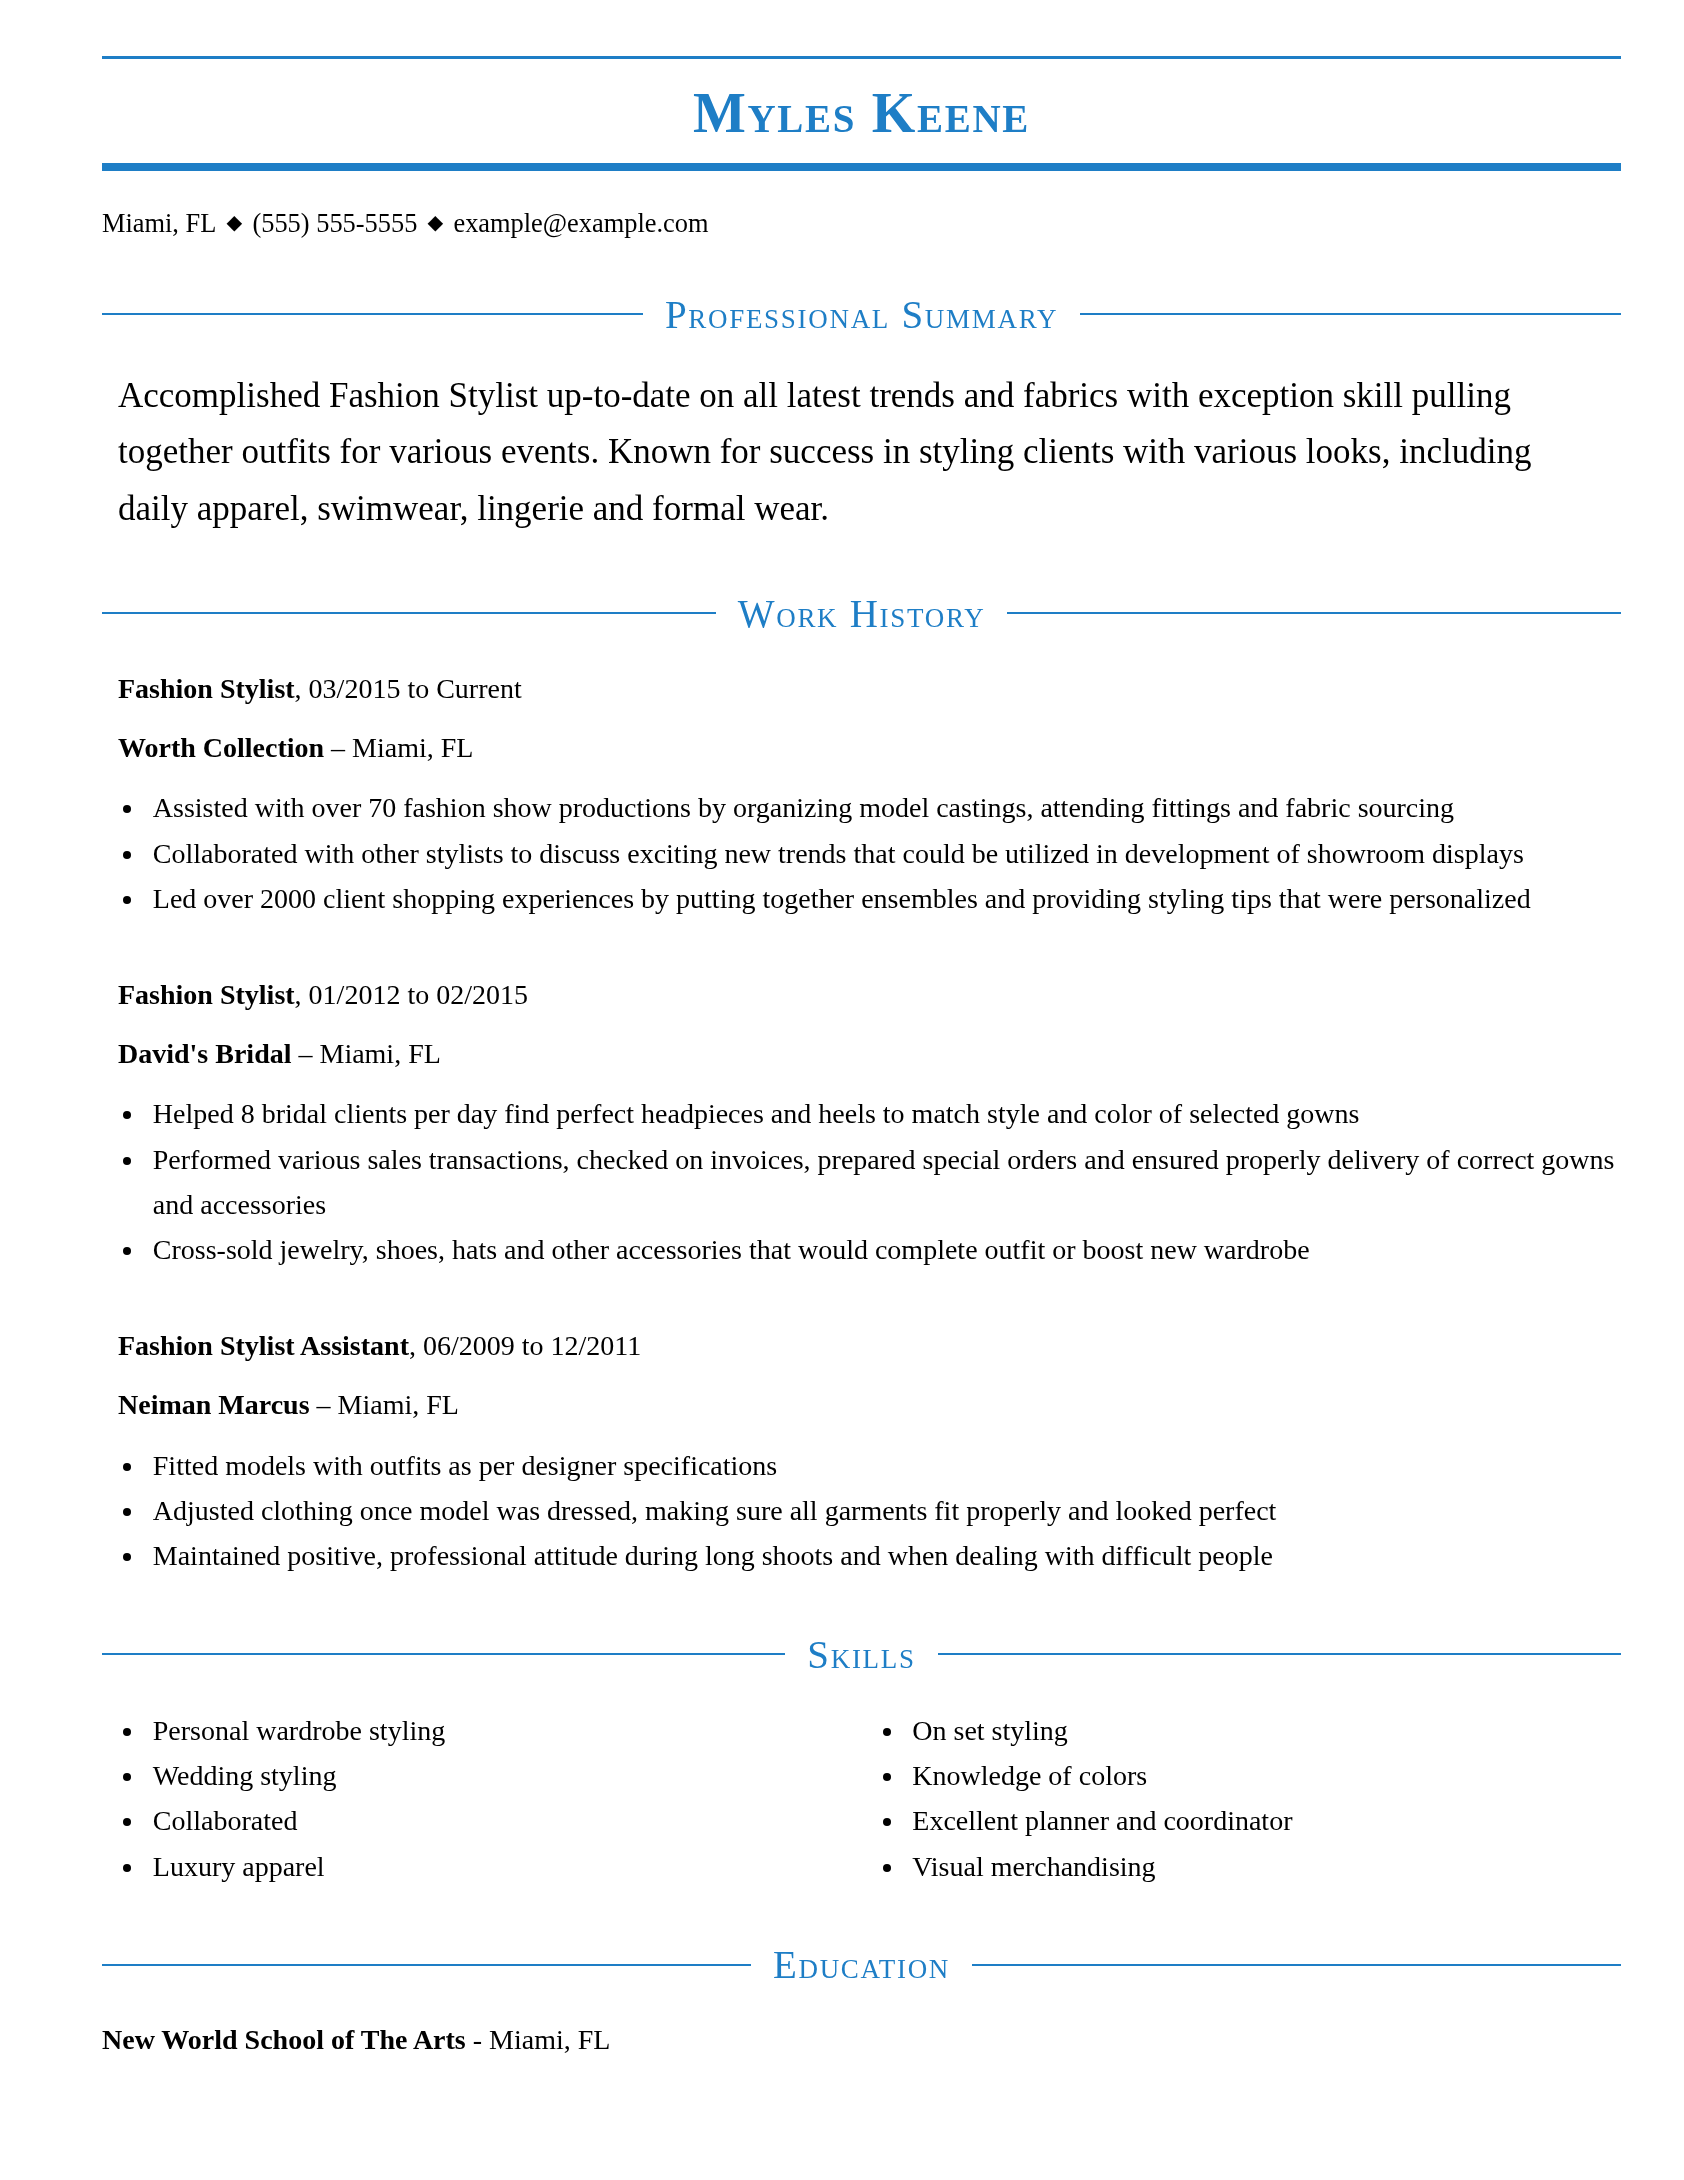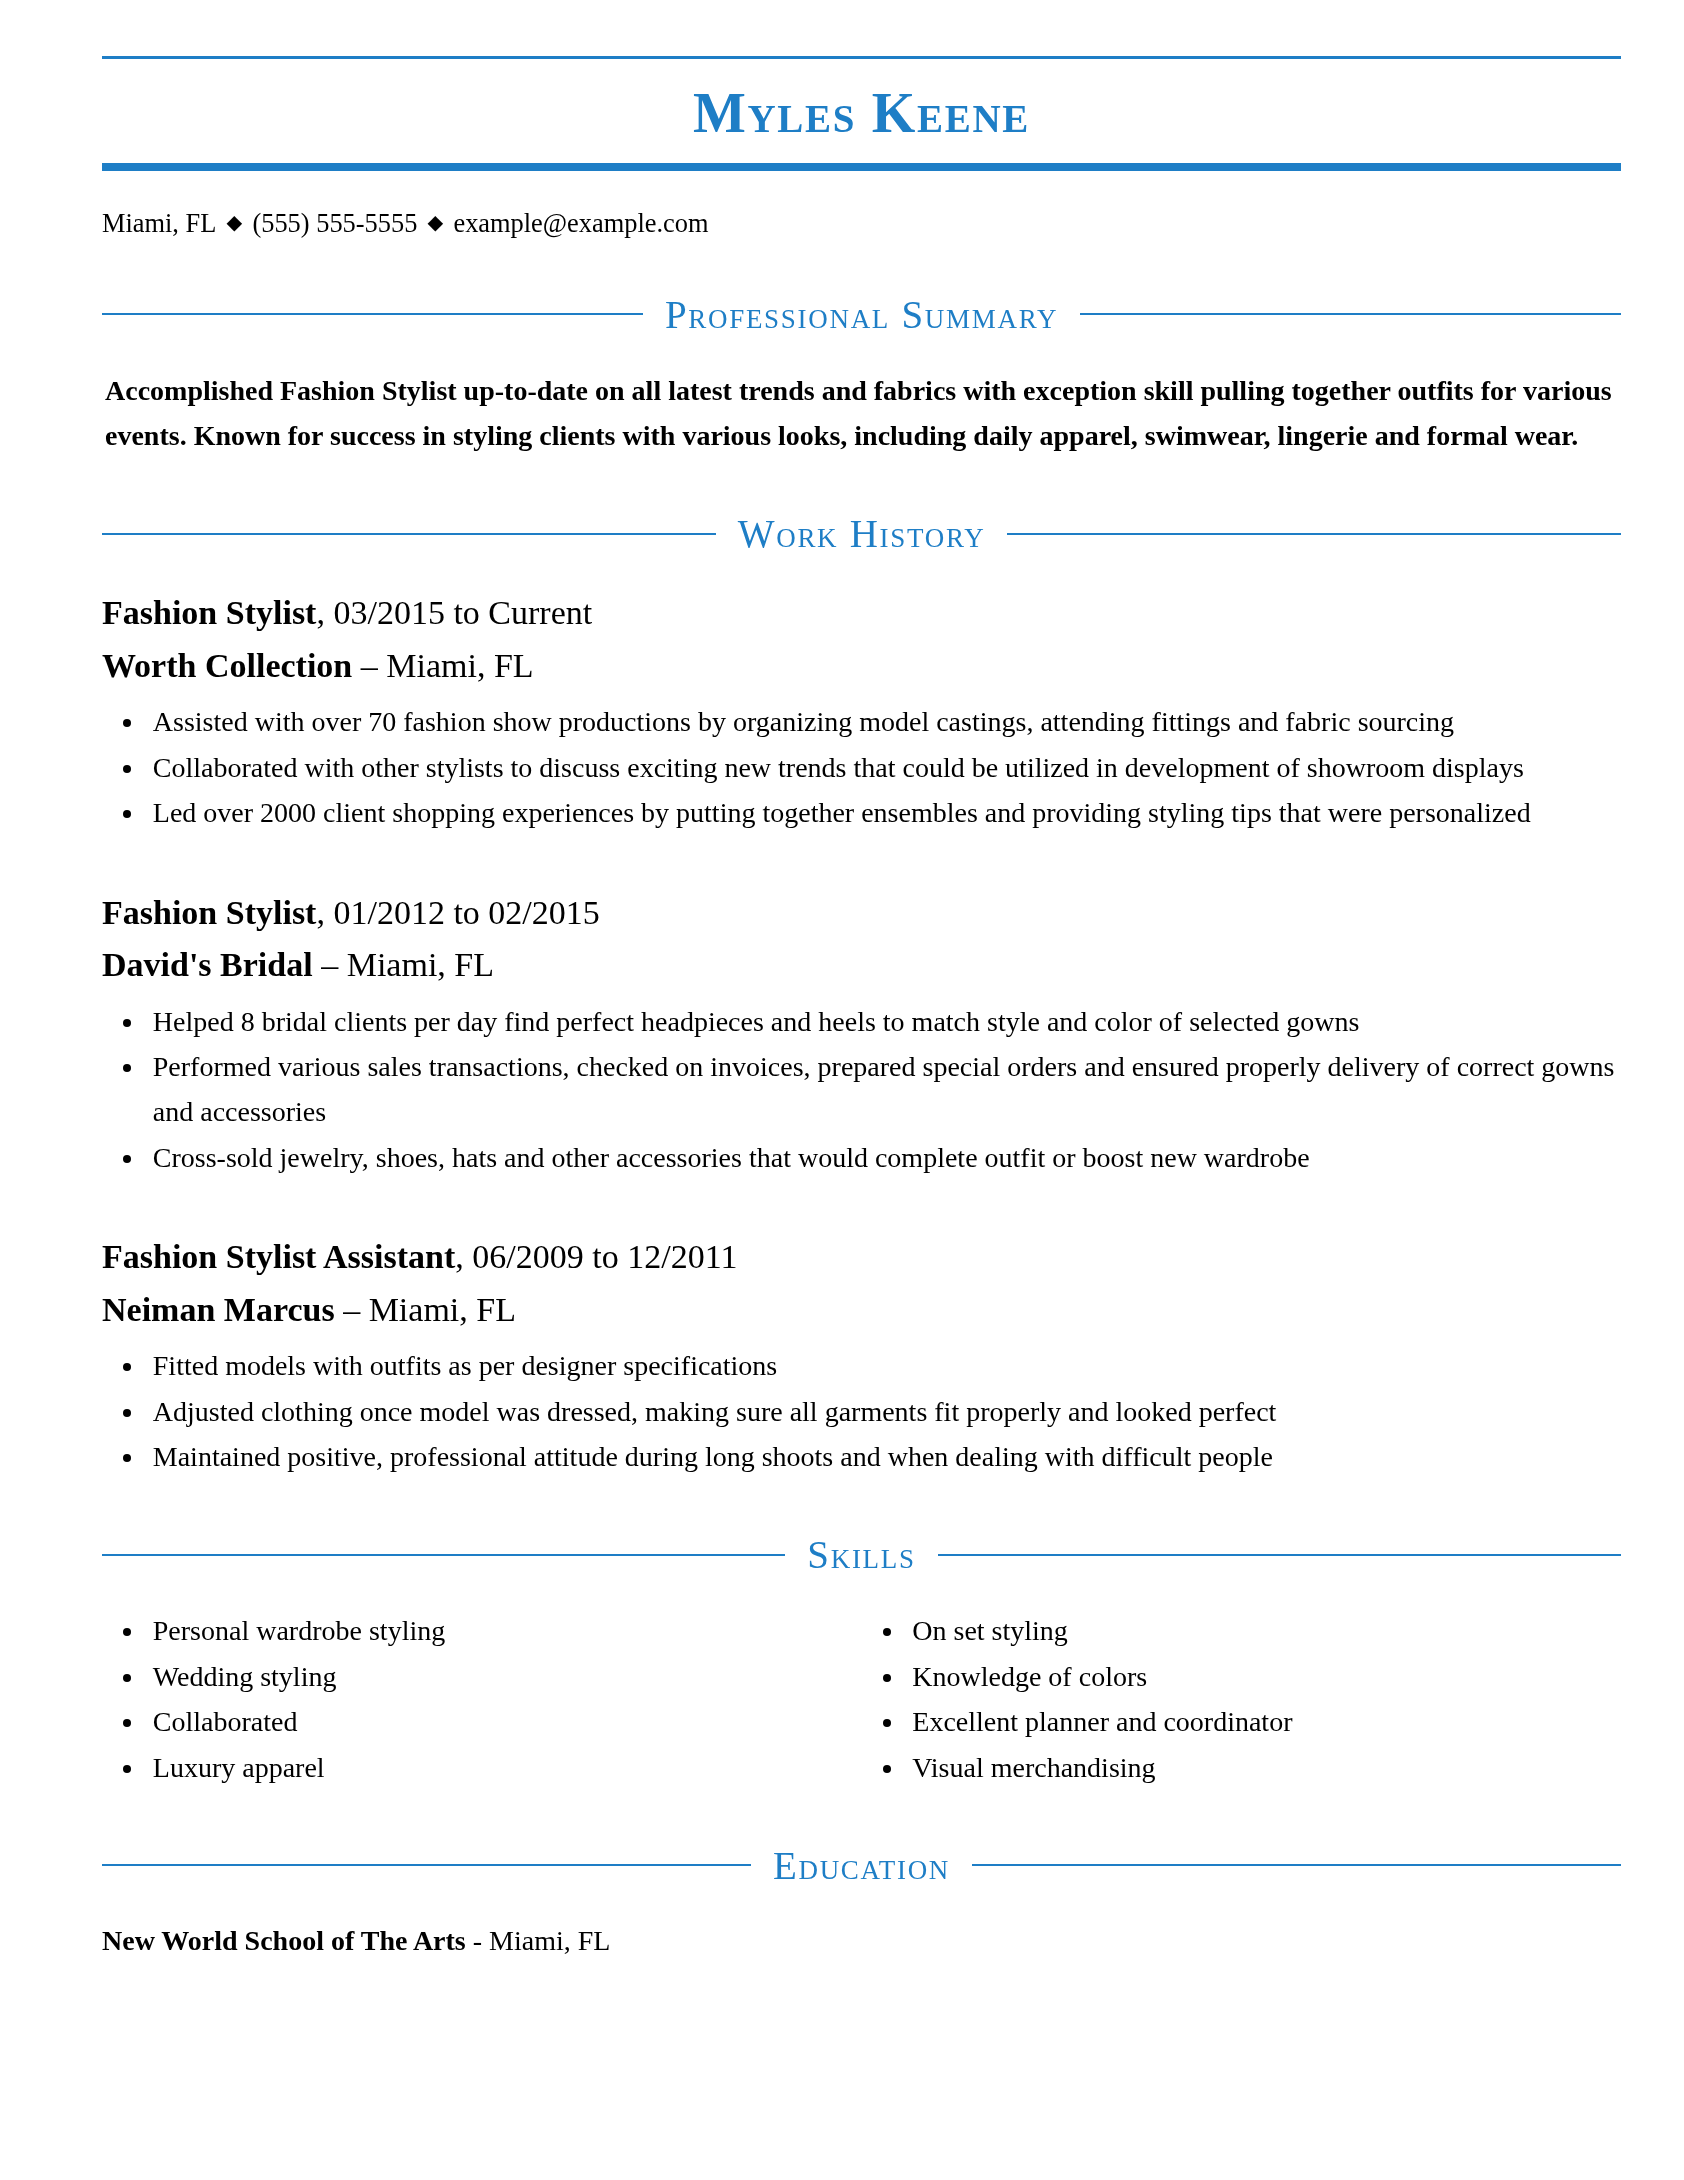--- a/index.html
+++ b/index.html
@@ -59,33 +59,32 @@
     letter-spacing:1.7px;
     line-height:1;
   }
   .section-heading::before,
   .section-heading::after{
     content:"";
     flex:1;
     border-top:2.6px solid var(--accent);
   }
   .body-text{
-    font-size:28px;
+    font-size:35px;
     line-height:1.62;
-    margin:3px;
-    font-weight:bold;
+    margin:16px;
   }
   .job{
     margin-bottom:51px;
   }
   .job:last-child{margin-bottom:0;}
   .job-line{
-    font-size:34px;
+    font-size:28px;
     line-height:1.55;
-    margin:0;
+    margin:16px;
   }
   .bold{font-weight:bold;}
   ul.bullets{
     margin:6.8px 0 0 0;
     padding-left:44px;
     font-size:28px;
     line-height:1.62;
   }
   ul.bullets li{
     padding-left:6.8px;

